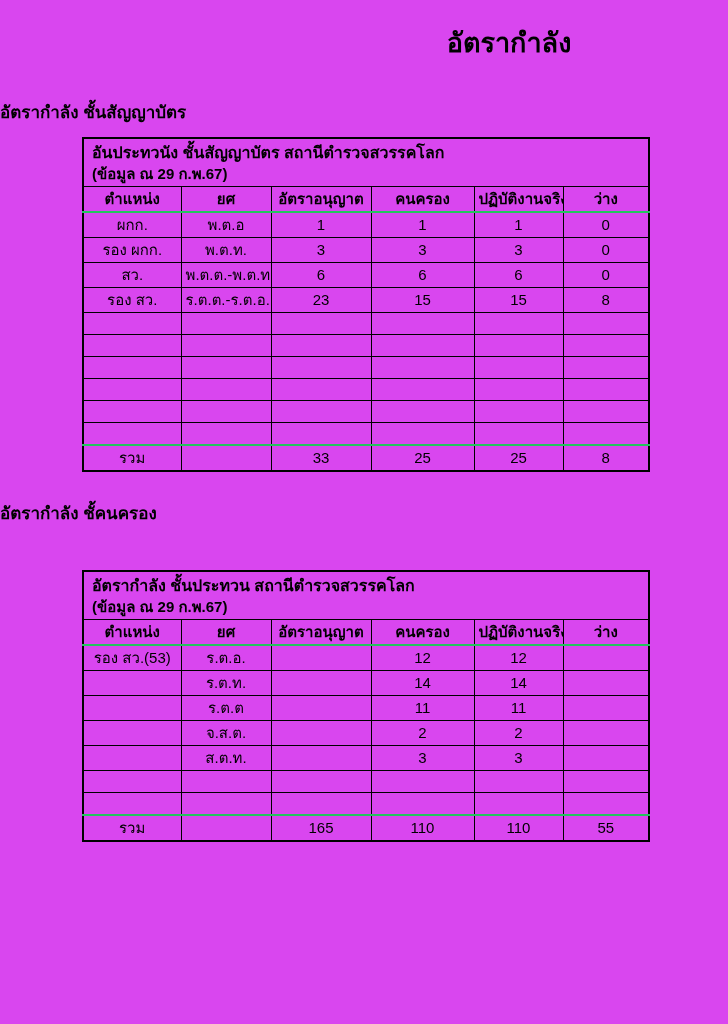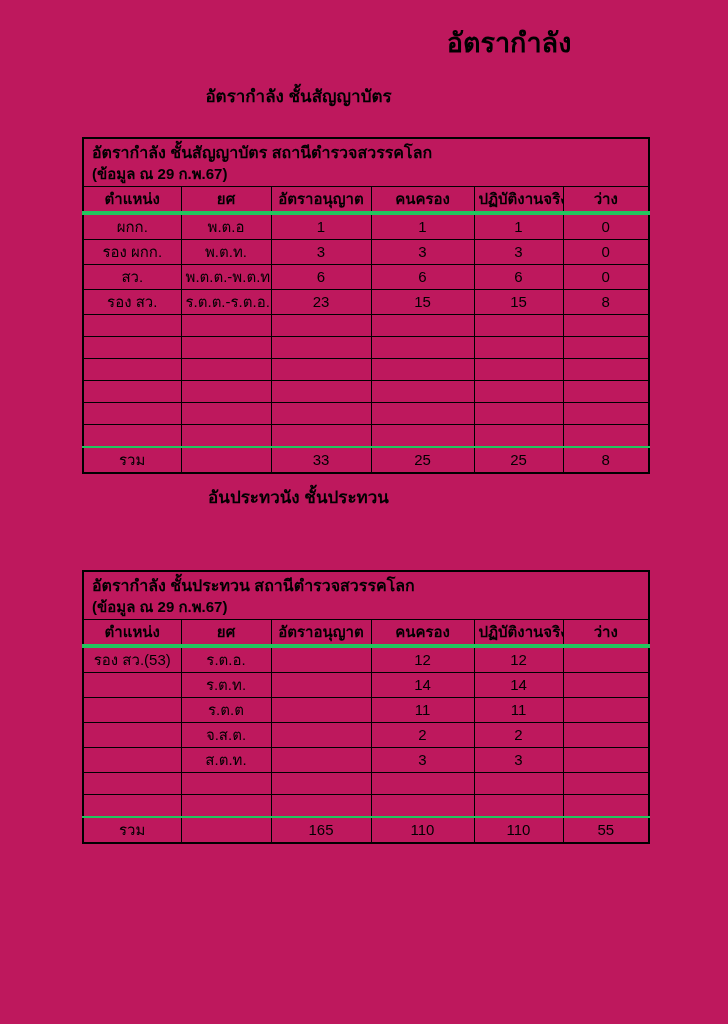--- a/index.html
+++ b/index.html
@@ -3,32 +3,32 @@
 <meta charset="utf-8">
 <style>
   html, body { margin: 0; padding: 0; }
   body {
     width: 728px; height: 1024px;
     background: #ffffff;
     color: #000000;
     font-family: "Liberation Sans", sans-serif;
     overflow: hidden;
   }
-  .page { position: relative; width: 728px; height: 1024px; background: #be185d; }
+  .page { position: relative; width: 728px; height: 1024px; background: #d946ef; }
 
   .doc-title {
     position: absolute; top: 26px; left: 0; width: 728px;
     box-sizing: border-box; padding-left: 290px;
     text-align: center;
     font-size: 27px; font-weight: 700; line-height: 1.3;
   }
   .section-heading {
     position: absolute; left: 0; width: 597px;
-    text-align: center;
-    font-size: 17px; font-weight: 700; line-height: 1.3;
+    text-align: left;
+    font-size: 17px; font-weight: 700; line-height: 1.3; margin-top: 16px;
   }
   #heading-1 { top: 86px; }
   #heading-2 { top: 487px; }
 
   .stf-table {
     position: absolute; left: 82px; width: 566px;
     border-collapse: collapse; table-layout: fixed;
     border: 2px solid #000;
     font-size: 15px;
   }
@@ -47,21 +47,21 @@
     text-align: center; vertical-align: middle;
     padding: 0 4px; overflow: hidden; white-space: nowrap;
   }
   .stf-table .head-cell {
     text-align: left; padding: 3px 8px 2px 8px;
     border-bottom: 1px solid #000;
   }
   .head-cell .tbl-title { font-size: 16px; font-weight: 700; line-height: 1.35; display: block; }
   .head-cell .tbl-note  { font-size: 15px; font-weight: 700; line-height: 1.35; display: block; }
 
-  .col-row th { height: 24px; font-weight: 700; border-bottom: 4px solid #22c55e; }
+  .col-row th { height: 24px; font-weight: 700; border-bottom: 2px solid #22c55e; }
   tr.data-row  td { height: 22px; font-weight: 400; }
   tr.empty-row td { height: 21px; }
   tr.total-row td { height: 24px; border-top: 2px solid #22c55e; font-weight: 400; }
 </style>
 </head>
 <body>
 
 <div class="page">
 
   <div class="doc-title">อัตรากำลัง</div>
@@ -73,21 +73,21 @@
       <col class="c1">
         <col class="c2">
         <col class="c3">
         <col class="c4">
         <col class="c5">
         <col class="c6">
     </colgroup>
     <thead>
       <tr>
         <th class="head-cell" colspan="6">
-          <span class="tbl-title">อัตรากำลัง ชั้นสัญญาบัตร สถานีตำรวจสวรรคโลก</span>
+          <span class="tbl-title">อันประทวนัง ชั้นสัญญาบัตร สถานีตำรวจสวรรคโลก</span>
           <span class="tbl-note">(ข้อมูล ณ 29 ก.พ.67)</span>
         </th>
       </tr>
       <tr class="col-row">
           <th>ตำแหน่ง</th>
           <th>ยศ</th>
           <th>อัตราอนุญาต</th>
           <th>คนครอง</th>
           <th>ปฏิบัติงานจริง</th>
           <th>ว่าง</th>
@@ -178,21 +178,21 @@
           <td>รวม</td>
           <td></td>
           <td>33</td>
           <td>25</td>
           <td>25</td>
           <td>8</td>
         </tr>
       </tbody>
   </table>
 
-  <div id="heading-2" class="section-heading">อันประทวนัง ชั้นประทวน</div>
+  <div id="heading-2" class="section-heading">อัตรากำลัง ชั้คนครอง</div>
 
   <table id="table-2" class="stf-table">
     <colgroup>
       <col class="c1">
         <col class="c2">
         <col class="c3">
         <col class="c4">
         <col class="c5">
         <col class="c6">
     </colgroup>

